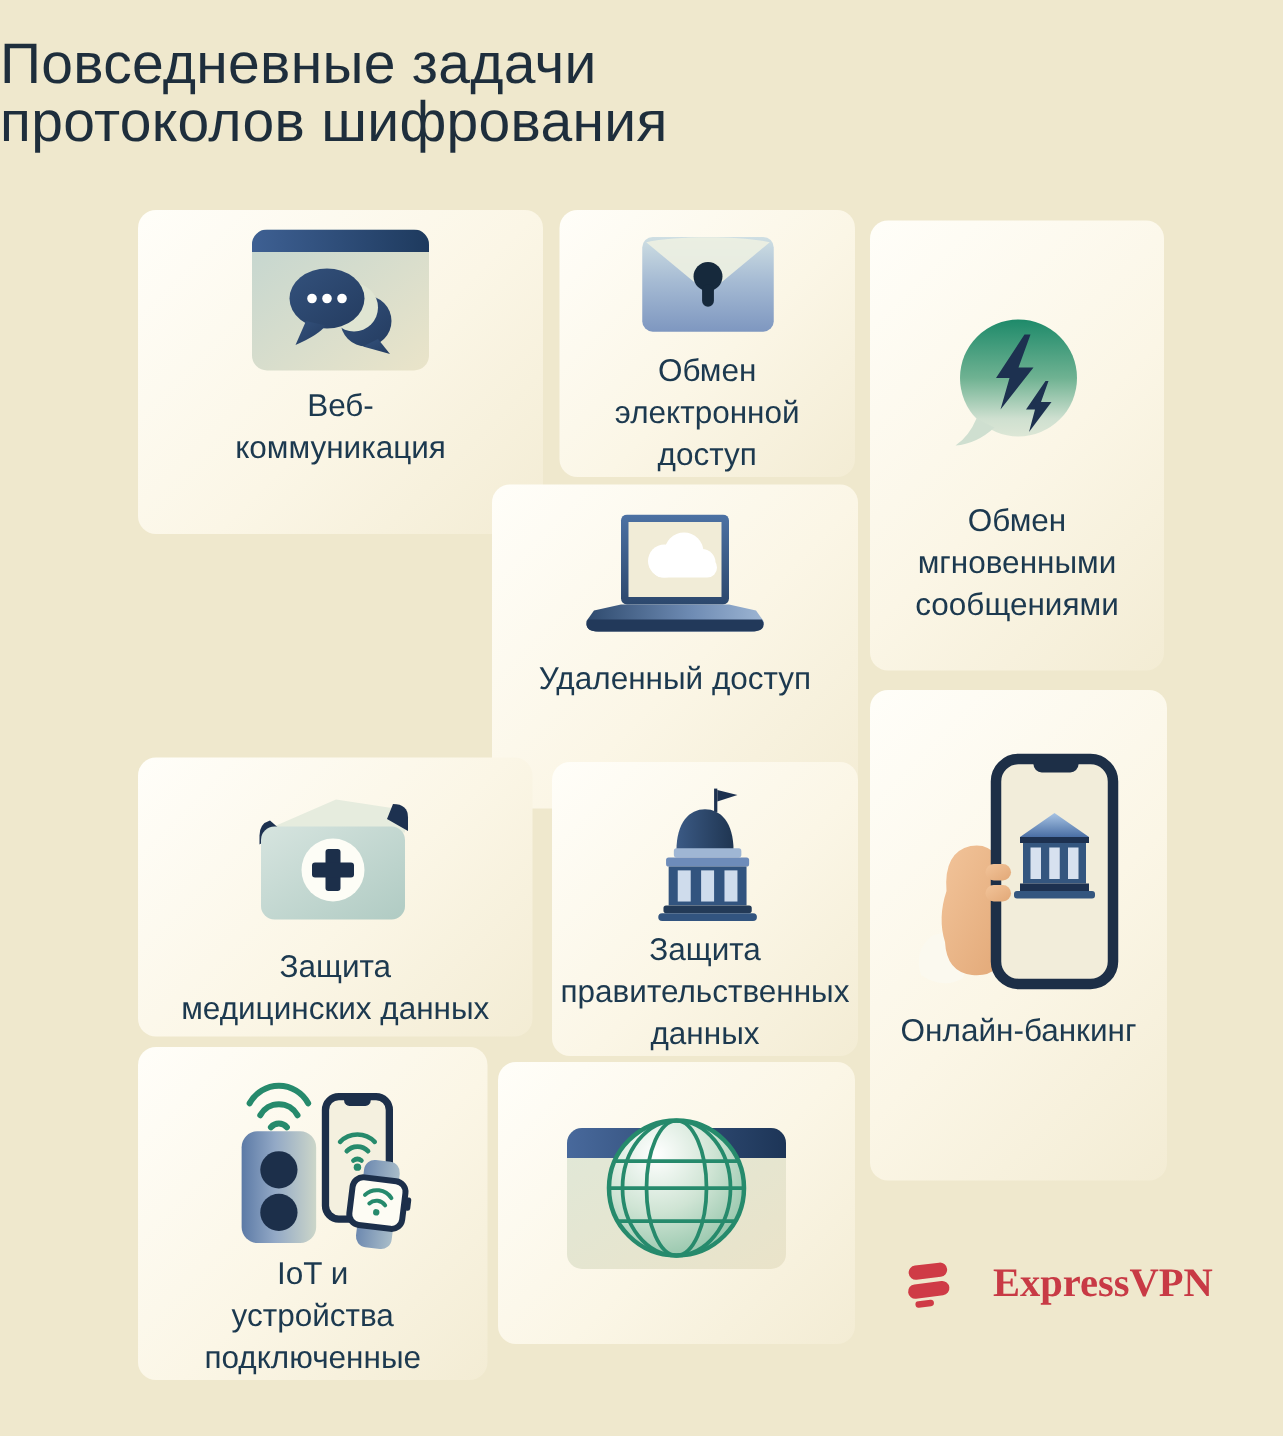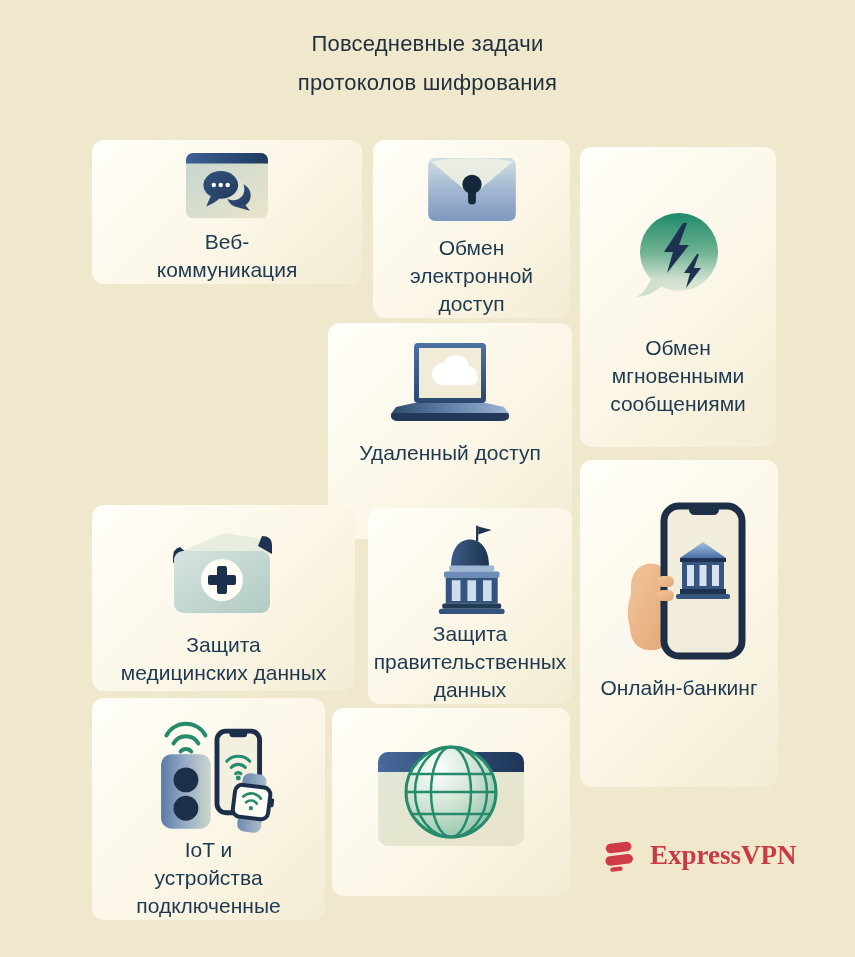--- a/index.html
+++ b/index.html
@@ -1,43 +1,43 @@
 <!DOCTYPE html>
 <html><head>
 <meta charset="utf-8">
 <style>
   html,body{margin:0;padding:0;background:#efe8cd;}
   .stage{position:relative;width:855px;height:957px;margin:0 auto;background:#efe8cd;
          font-family:"Liberation Sans",sans-serif;overflow:hidden;}
-  .title{position:absolute;top:24px;left:0;width:855px;text-align:center;
-         color:#1e2e3c;font-size:22px;line-height:39px;font-weight:500;letter-spacing:.2px;}
+  .title{position:absolute;top:24px;left:0;width:855px;text-align:left;
+         color:#1e2e3c;font-size:38px;line-height:39px;font-weight:500;letter-spacing:.2px;}
   .card{position:absolute;border-radius:12px;display:flex;flex-direction:column;align-items:center;
         background:linear-gradient(135deg,#fffef9 0%,#fbf6e6 55%,#f3ecd4 100%);}
   .label{color:#1c394f;font-size:21px;line-height:28px;text-align:center;font-weight:400;}
-  .c1{left:92px;top:140px;width:270px;height:144px;}
+  .c1{left:92px;top:140px;width:270px;height:216px;}
   .c2{left:373px;top:140px;width:197px;height:178px;}
   .c3{left:580px;top:147px;width:196px;height:300px;}
   .c4{left:92px;top:325px;width:223px;height:172px;}
   .c5{left:328px;top:323px;width:244px;height:216px;}
   .c6{left:92px;top:505px;width:263px;height:186px;}
   .c7{left:368px;top:508px;width:204px;height:196px;}
   .c8{left:580px;top:460px;width:198px;height:327px;}
   .c9{left:92px;top:698px;width:233px;height:222px;}
   .c10{left:332px;top:708px;width:238px;height:188px;}
   .c1 svg{margin-top:13px;} .c1 .label{margin-top:9px;}
   .c2 svg{margin-top:18px;} .c2 .label{margin-top:12px;}
   .c3 svg{margin-top:64px;} .c3 .label{margin-top:28px;}
   .c4 svg{margin-top:16px;} .c4 .label{margin-top:14px;}
   .c5 svg{margin-top:20px;} .c5 .label{margin-top:14px;}
   .c6 svg{margin-top:22px;} .c6 .label{margin-top:14px;}
   .c7 svg{margin-top:16px;} .c7 .label{margin-top:6px;}
   .c8 svg{margin-top:40px;} .c8 .label{margin-top:8px;}
   .c9 svg{margin-top:10px;} .c9 .label{margin-top:2px;}
   .c10 svg{margin-top:18px;} .c10 .label{margin-top:40px;}
-  .brand{position:absolute;left:599px;top:834px;display:flex;align-items:center;gap:9px;}
+  .brand{position:absolute;left:599px;top:834px;display:flex;align-items:center;gap:21px;}
   .brand-text{font-family:"Liberation Serif",serif;font-weight:700;font-size:27px;color:#c83a45;}
 </style>
 </head>
 <body>
 
 <div class="stage">
 
   <header class="title">
     <div>Повседневные задачи</div>
     <div>протоколов шифрования</div>

